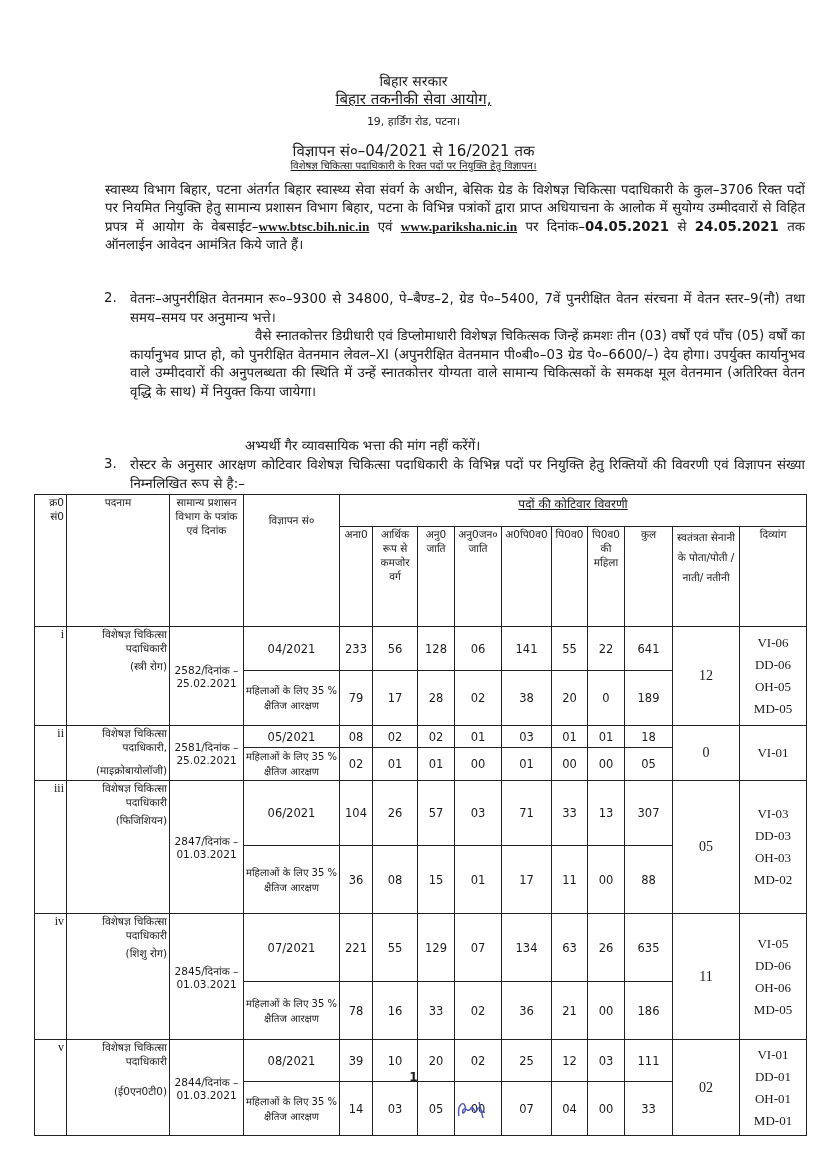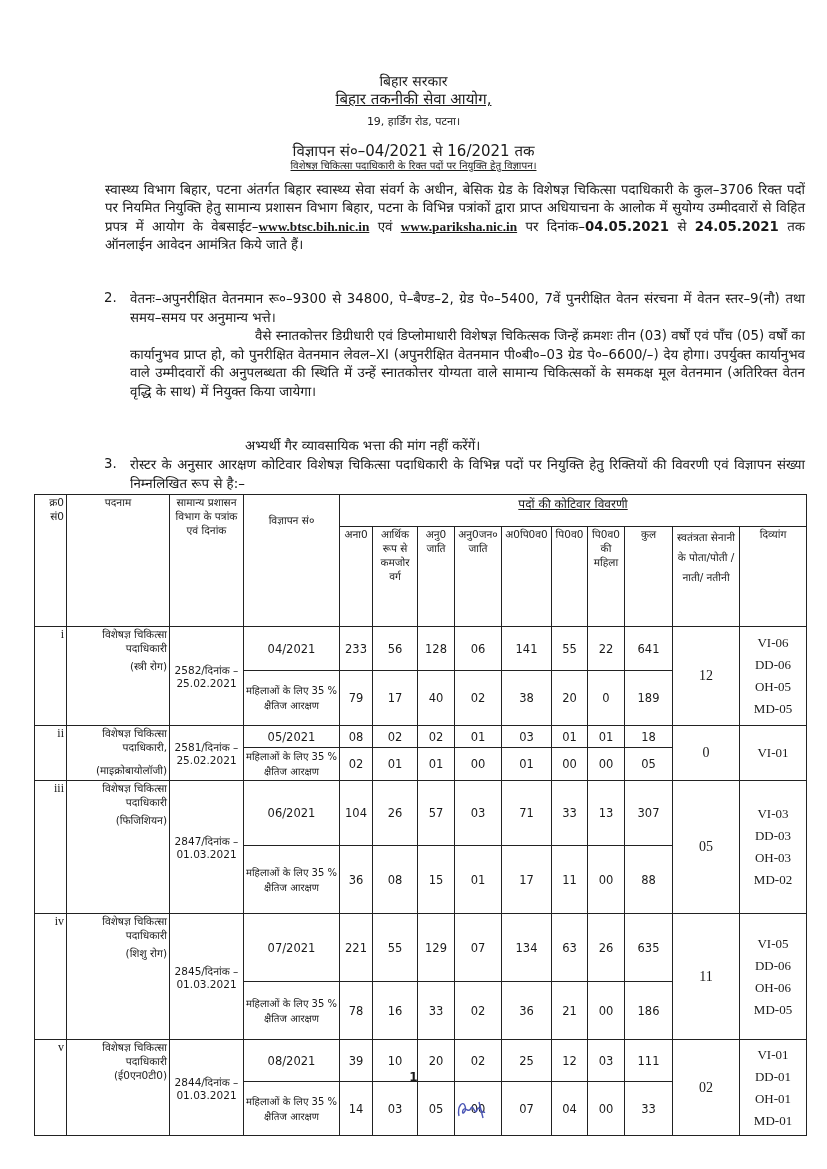--- a/index.html
+++ b/index.html
@@ -115,21 +115,21 @@
           <div>VI-06</div>
           <div>DD-06</div>
           <div>OH-05</div>
           <div>MD-05</div>
         </td>
       </tr>
       <tr style="height: 55px;">
         <td class="small">महिलाओं के लिए 35 % क्षैतिज आरक्षण</td>
         <td class="cnum">79</td>
         <td class="cnum">17</td>
-        <td class="cnum">40</td>
+        <td class="cnum">28</td>
         <td class="cnum">02</td>
         <td class="cnum">38</td>
         <td class="cnum">20</td>
         <td class="cnum">0</td>
         <td class="cnum">189</td>
       </tr>
       <tr style="height: 22px;">
         <td class="top left" rowspan="2"><span class="rn">ii</span></td>
         <td class="top left" rowspan="2">
           <div>विशेषज्ञ चिकित्सा पदाधिकारी,</div>
@@ -228,21 +228,21 @@
         <td class="cnum">02</td>
         <td class="cnum">36</td>
         <td class="cnum">21</td>
         <td class="cnum">00</td>
         <td class="cnum">186</td>
       </tr>
       <tr style="height: 42px;">
         <td class="top left" rowspan="2"><span class="rn">v</span></td>
         <td class="top left" rowspan="2">
           <div>विशेषज्ञ चिकित्सा पदाधिकारी</div>
-          <div style="margin-top: 0;">(ई0एन0टी0)</div>
+          <div style="margin-top: 16px;">(ई0एन0टी0)</div>
         </td>
         <td rowspan="2">2844/दिनांक –01.03.2021</td>
         <td class="cnum">08/2021</td>
         <td class="cnum">39</td>
         <td class="cnum">10</td>
         <td class="cnum">20</td>
         <td class="cnum">02</td>
         <td class="cnum">25</td>
         <td class="cnum">12</td>
         <td class="cnum">03</td>

